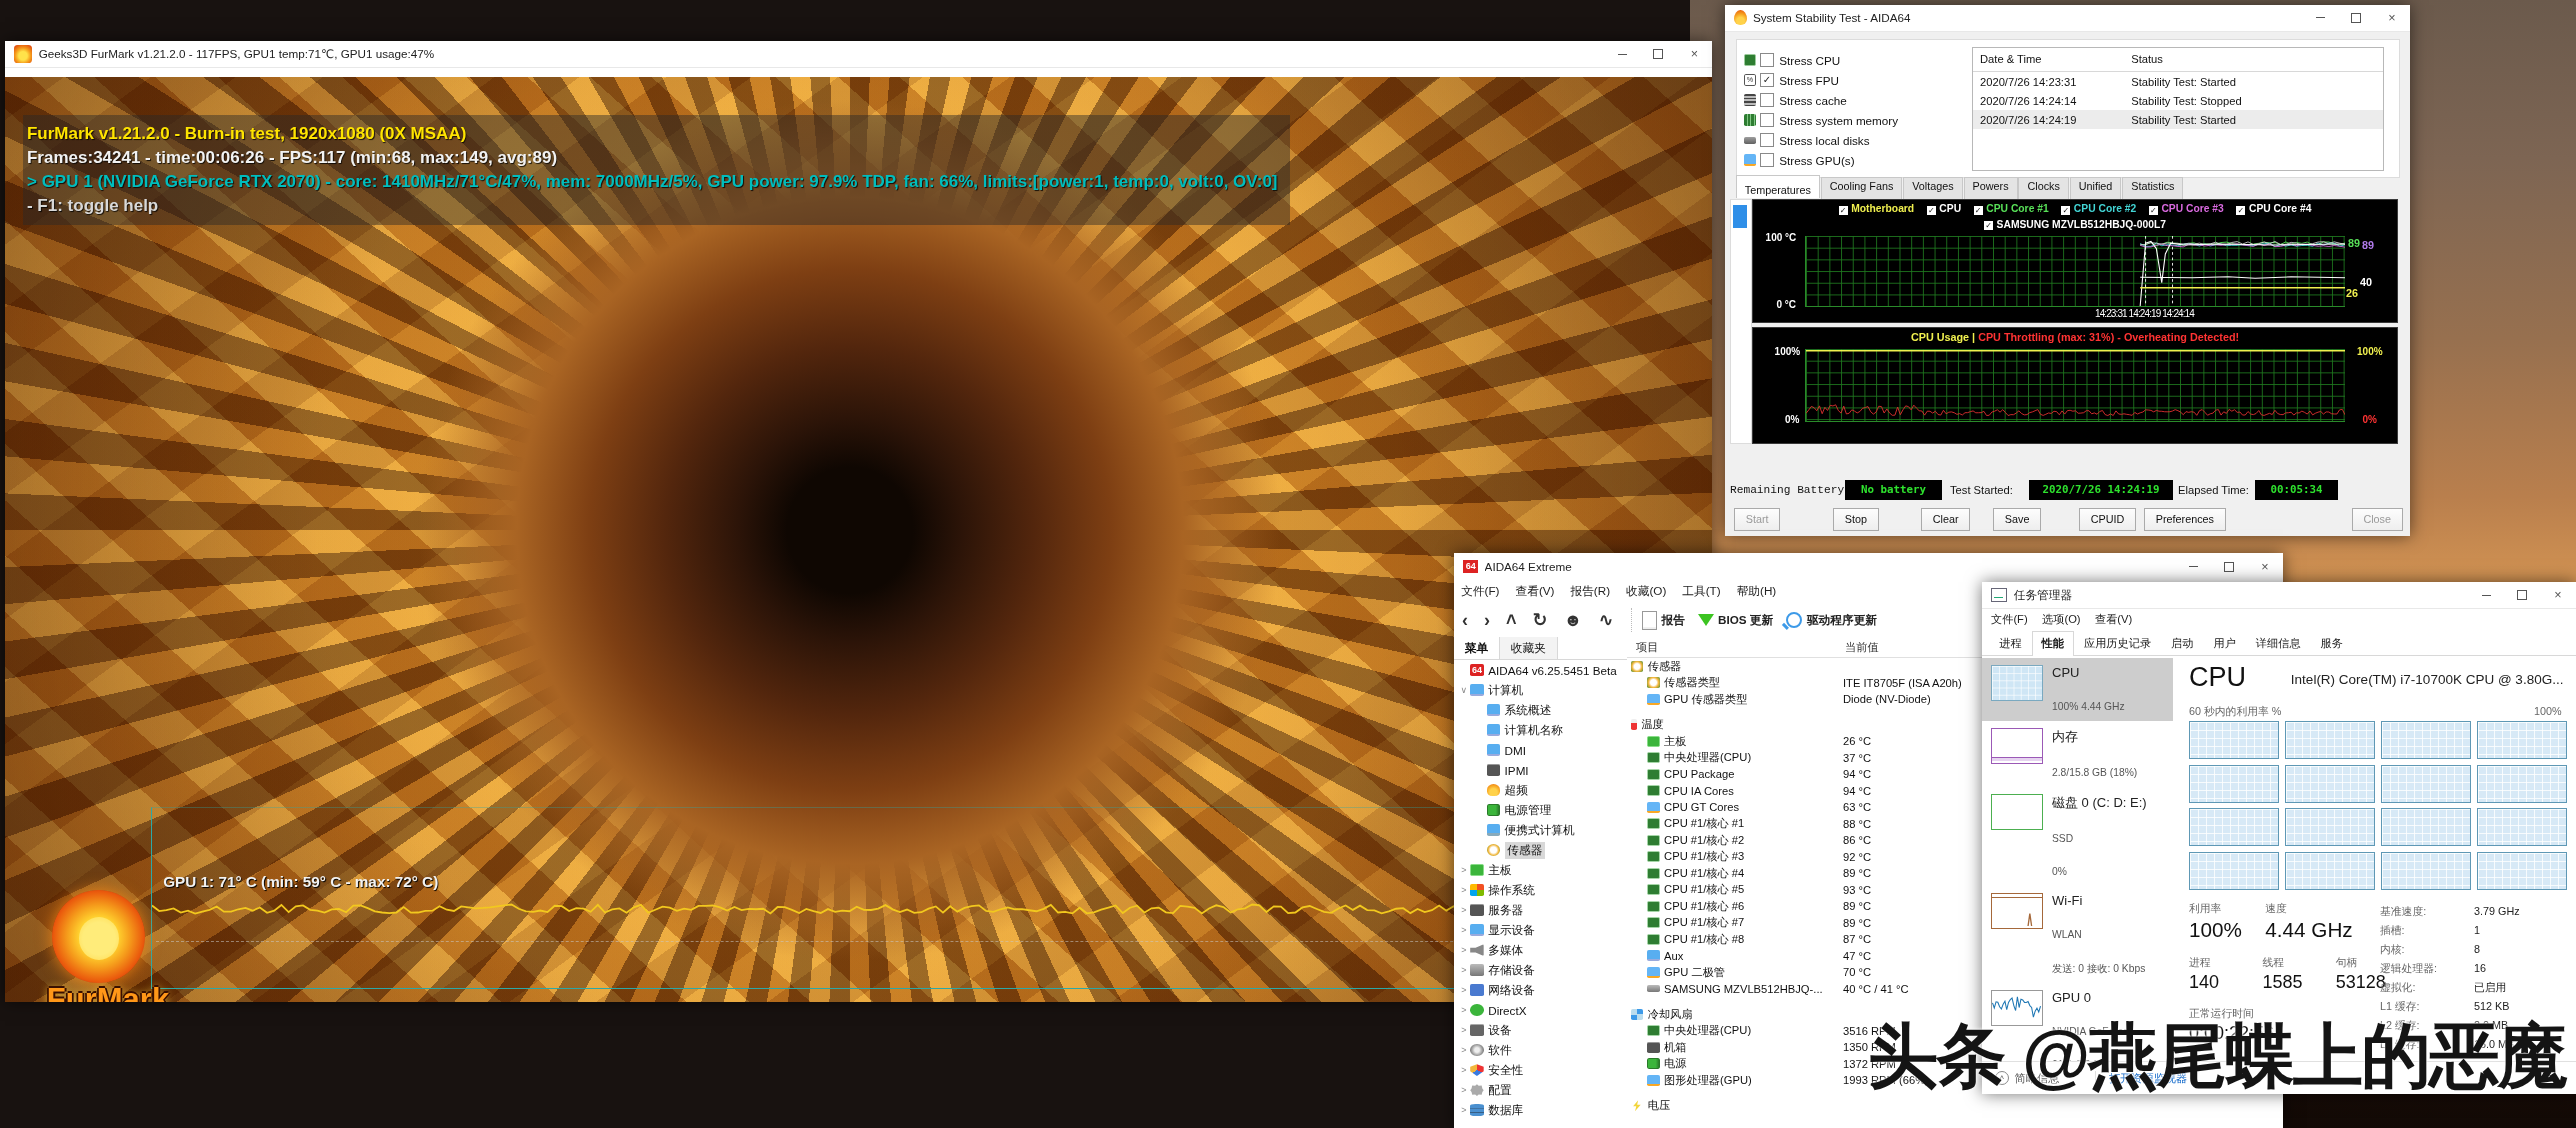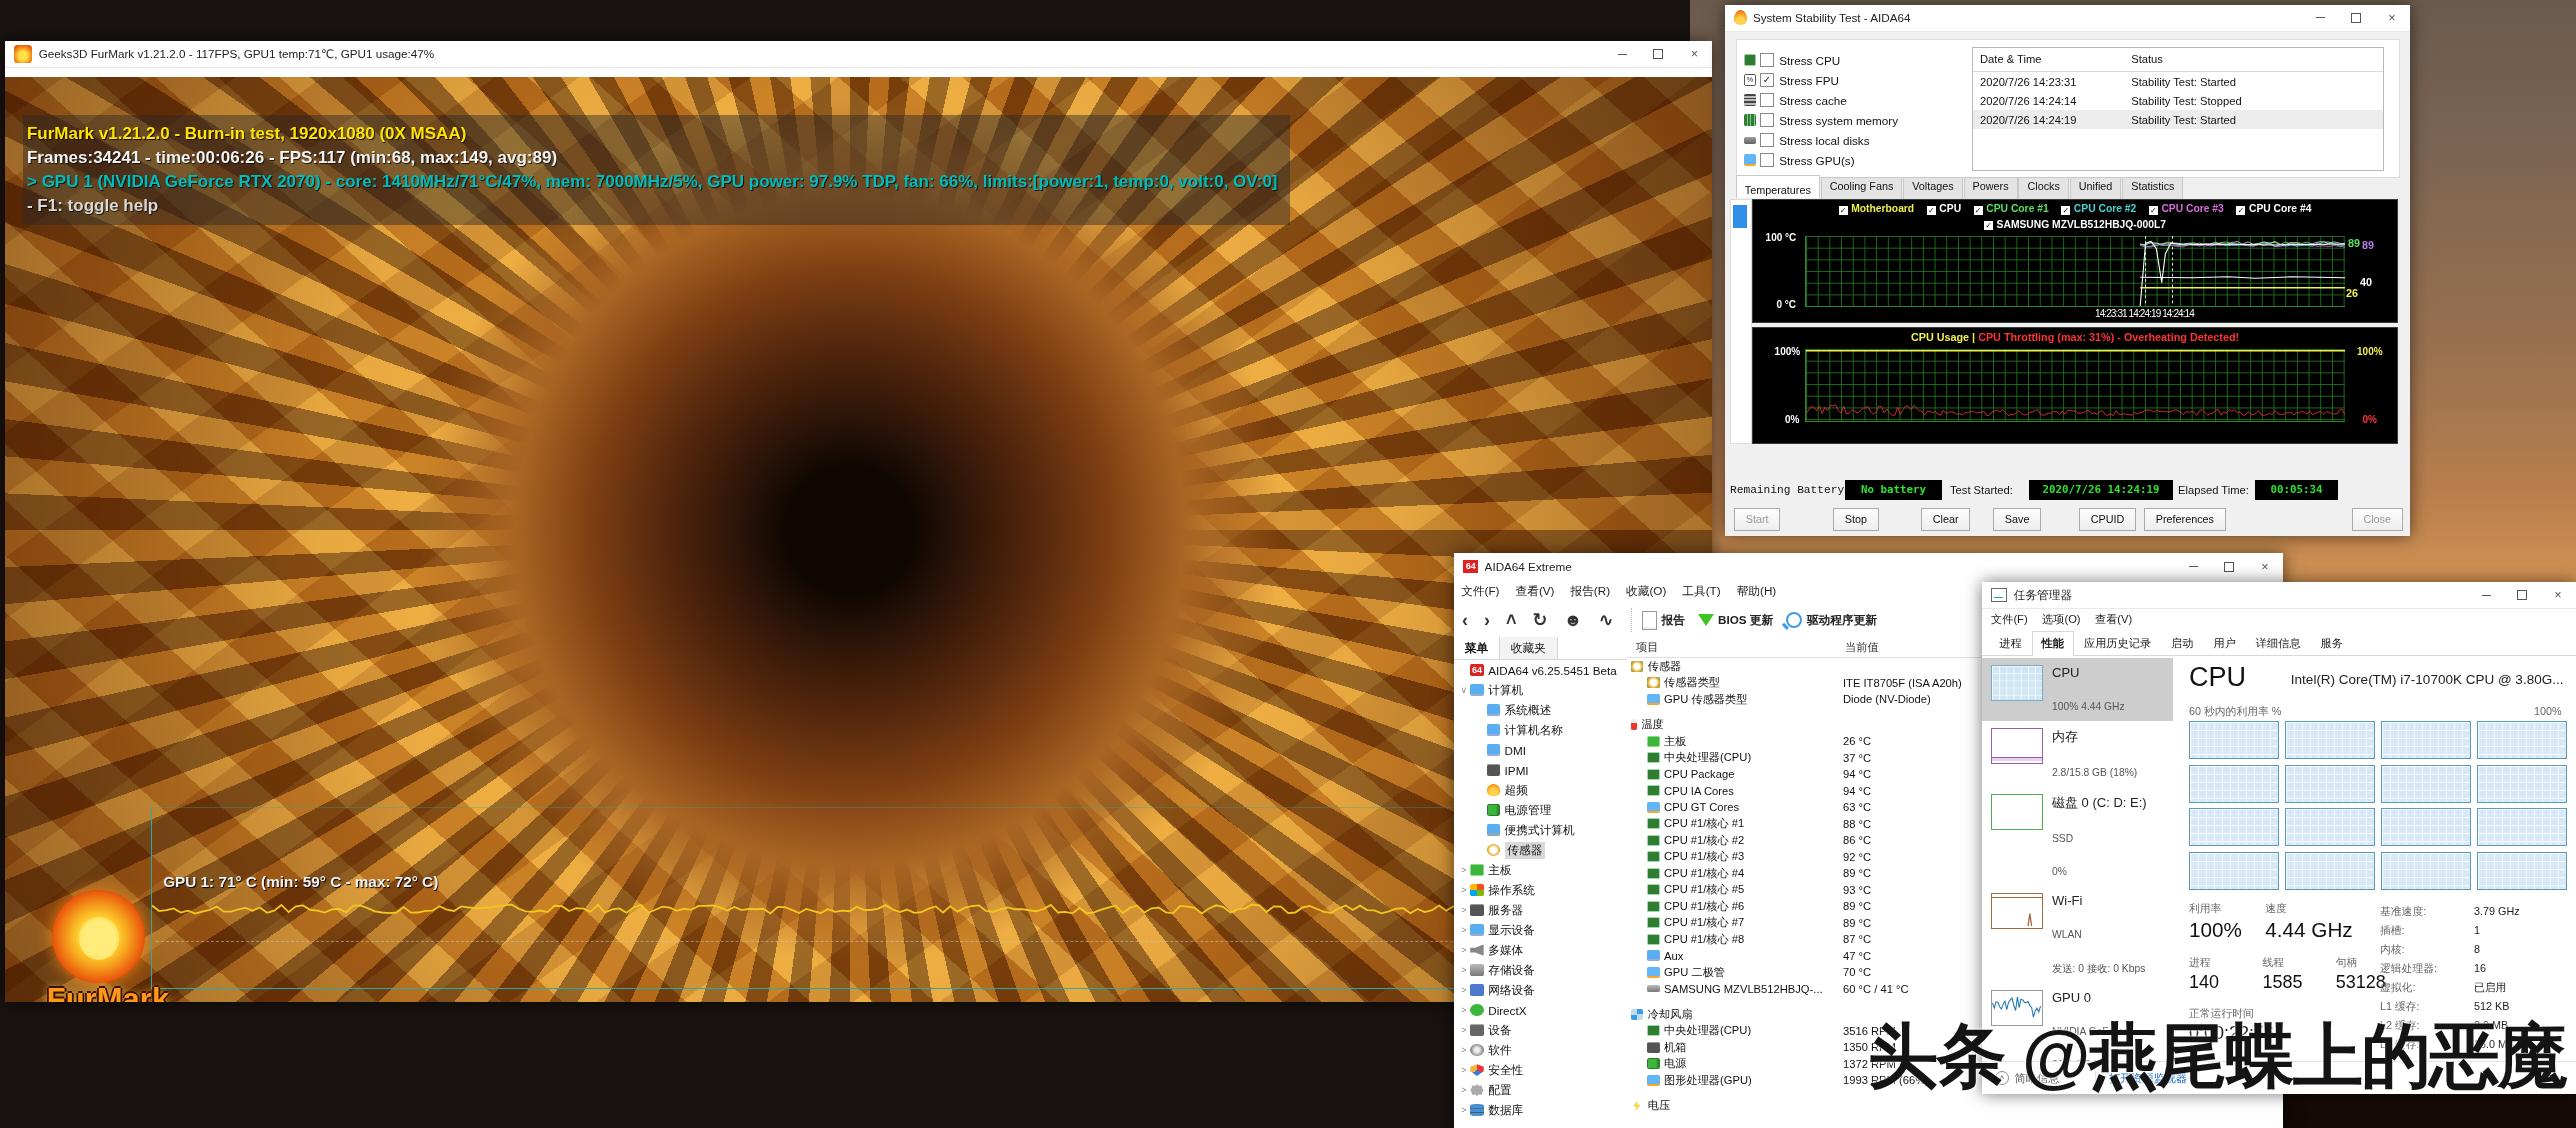--- a/index.html
+++ b/index.html
@@ -633,21 +633,21 @@
      <span class="sval">47 °C</span>
    </div>
           <div class="srow i">
      <span class="sic gpu-icon"></span>
      <span>GPU 二极管</span>
      <span class="sval">70 °C</span>
    </div>
           <div class="srow i">
      <span class="sic disk-icon"></span>
      <span>SAMSUNG MZVLB512HBJQ-...</span>
-     <span class="sval">60 °C / 41 °C</span>
+     <span class="sval">40 °C / 41 °C</span>
    </div>
           <div class="sblank"></div>
           <div class="srow g">
      <span class="sic fan-icon"></span>
      <span>冷却风扇</span>
 
    </div>
           <div class="srow i">
      <span class="sic cpu-icon"></span>
      <span>中央处理器(CPU)</span>

